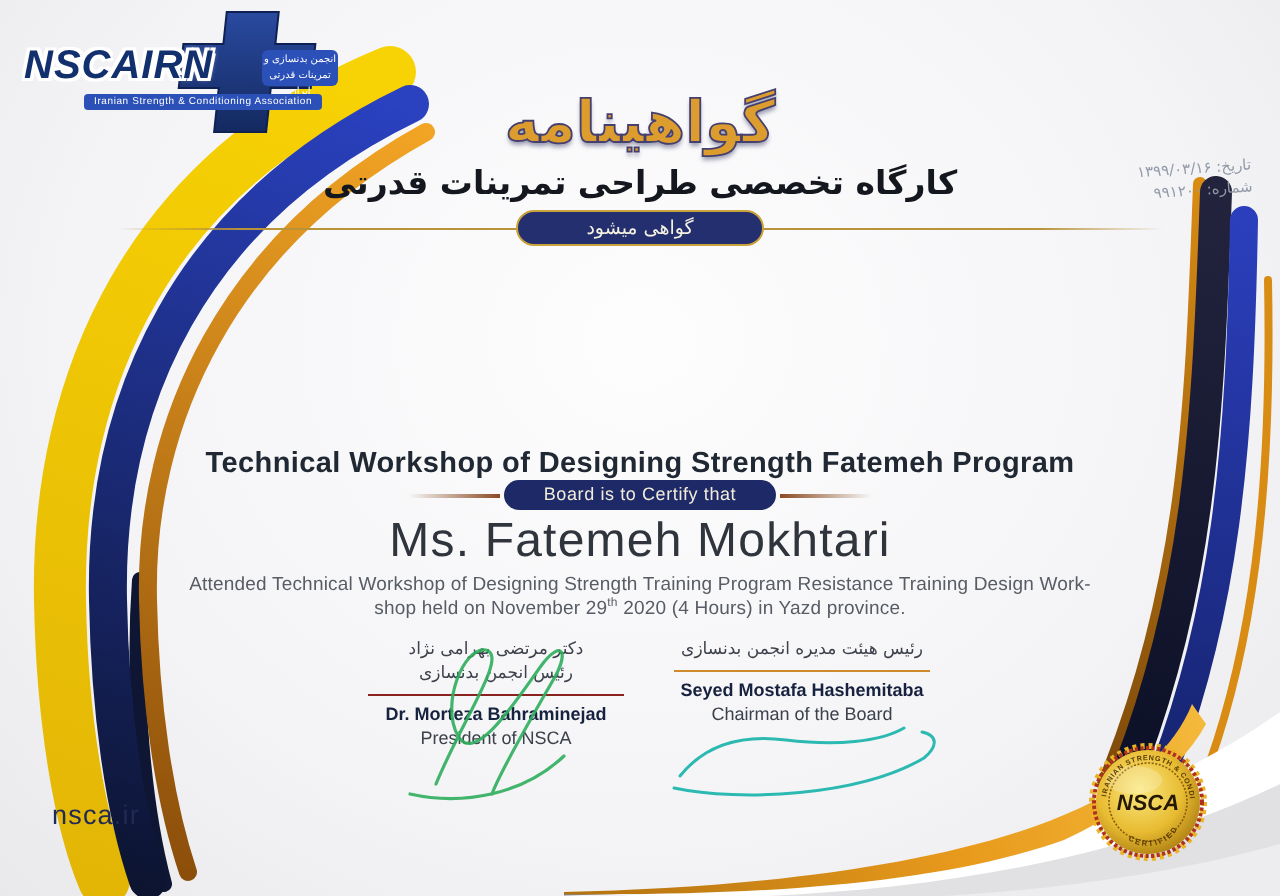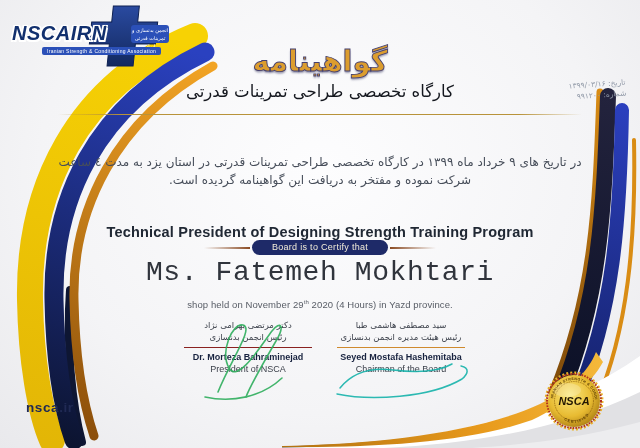--- a/index.html
+++ b/index.html
@@ -22,54 +22,54 @@
   
   .doc-meta{left:530px;top:80px;width:96px;text-align:right;direction:rtl;
             font-family:"DejaVu Sans",sans-serif;font-size:7.5px;line-height:11px;
             color:#929aa8;transform:rotate(-4deg);z-index:3;}
 
   
   .fa{font-family:"DejaVu Sans",sans-serif;direction:rtl;}
   .center{left:0;width:640px;text-align:center;}
   .fa-title{top:44px;font-size:29px;font-weight:700;color:#dc9d2e;
             -webkit-text-stroke:.9px #45406f;text-shadow:0 2px 2px rgba(45,45,90,.45);z-index:2;}
-  .fa-sub{top:82px;font-size:16.5px;font-weight:400;color:#14171e;z-index:2;}
+  .fa-sub{top:82px;font-size:16.5px;font-weight:700;color:#14171e;z-index:2;}
   .gold-rule{left:58px;top:114px;width:524px;height:1px;z-index:1;
              background:linear-gradient(90deg,rgba(180,140,50,0),#b8933a 12%,#b8933a 88%,rgba(180,140,50,0));}
   .fa-badge{left:258px;top:105px;width:124px;height:18px;line-height:18px;z-index:2;
             background:#232f6e;border:1px solid #c9a23a;border-radius:10px;box-sizing:border-box;
             color:#f6f2e2;font-size:9.5px;letter-spacing:2px;text-align:center;}
   .fa-recipient{top:131px;font-size:15.5px;font-weight:700;color:#17191f;z-index:2;}
   .fa-body1{top:155px;font-size:12px;color:#474e5a;z-index:2;}
   .fa-body2{top:173px;font-size:12px;color:#474e5a;z-index:2;}
 
   
   .en-title{top:201px;font-size:19px;font-weight:800;letter-spacing:2.5px;color:#c8921d;
             -webkit-text-stroke:.7px #38386a;text-shadow:0 1px 1px rgba(40,40,80,.5);z-index:2;}
   .en-sub{top:224px;font-size:14.5px;font-weight:800;color:#202834;letter-spacing:.2px;z-index:2;}
   .en-badge{left:252px;top:240px;width:136px;height:15px;line-height:15px;z-index:2;
             background:#1e2a68;border-radius:8px;color:#f2ecd9;font-size:9px;text-align:center;letter-spacing:.3px;}
   .en-badge-line{top:247px;height:2px;z-index:1;}
   .en-badge-line.l{left:204px;width:46px;background:linear-gradient(90deg,rgba(140,70,30,0),#8a4a22);}
   .en-badge-line.r{left:390px;width:46px;background:linear-gradient(90deg,#8a4a22,rgba(140,70,30,0));}
-  .en-recipient{top:257px;font-size:28px;font-weight:500;color:#30343c;letter-spacing:.6px;z-index:2;font-family:Liberation Mono, monospace;}
+  .en-recipient{top:257px;font-size:24px;font-weight:500;color:#30343c;letter-spacing:.6px;z-index:2;}
   .en-body{font-size:9.5px;color:#575c65;z-index:2;letter-spacing:.1px;}
   .en-body sup{font-size:6px;}
 
   
   .sig{top:319px;text-align:center;z-index:2;}
   .sig.left{left:160px;width:176px;}
   .sig.right{left:318px;width:166px;}
   .sig .fa-name{font-family:"DejaVu Sans",sans-serif;direction:rtl;font-size:8.5px;color:#3c414b;line-height:12px;}
   .sig .rule{width:128px;margin:4px auto 3px;border-top:1px solid #8a2220;}
   .sig.right .rule{border-top-color:#cf8a2e;}
   .sig .en-name{font-size:9px;font-weight:700;color:#17223f;line-height:12px;}
   .sig .en-title2{font-size:9px;color:#3c414b;line-height:12px;}
 
-  .site{left:26px;top:400px;font-size:13.5px;font-weight:700;color:#202a54;letter-spacing:.6px;z-index:2;}
+  .site{left:26px;top:400px;font-size:13.5px;font-weight:400;color:#202a54;letter-spacing:.6px;z-index:2;}
 </style>
 </head>
 <body>
 
 <div id="stage">
 
   <svg class="layer" width="640" height="448" viewBox="0 0 640 448">
     <defs>
       <linearGradient id="lgY" gradientUnits="userSpaceOnUse" x1="180" y1="40" x2="40" y2="440">
         <stop offset="0" stop-color="#f7d204"></stop>
@@ -136,39 +136,38 @@
   <div class="abs logo-tagline">Iranian Strength &amp; Conditioning Association</div>
 
   <div class="abs doc-meta">
     <div>تاریخ: ۱۳۹۹/۰۳/۱۶</div>
     <div>شماره: ۹۹۱۲۰۰</div>
   </div>
 
   <div class="abs center fa fa-title">گواهینامه</div>
   <div class="abs center fa fa-sub">کارگاه تخصصی طراحی تمرینات قدرتی</div>
   <div class="abs gold-rule"></div>
-  <div class="abs center fa fa-body1">در تاریخ های ۹ خرداد ماه ۱۳۹۹ در کارگاه تخصصی طراحی تمرینات قدرتی در استان یزد به مدت ٤ ساعت</div>
-  <div class="abs center fa fa-body2">شرکت نموده و مفتخر به دریافت این گواهینامه گردیده است.</div>
-
-  <div class="abs center en-sub">Technical President of Designing Strength Training Program</div>
+  <div class="abs fa fa-badge">گواهی میشود</div>
+
+  <div class="abs center en-sub">Technical Workshop of Designing Strength Fatemeh Program</div>
   <div class="abs en-badge-line l"></div>
   <div class="abs en-badge-line r"></div>
   <div class="abs en-badge">Board is to Certify that</div>
   <div class="abs center en-recipient">Ms. Fatemeh Mokhtari</div>
+  <div class="abs center en-body" style="top:287px;">Attended Technical Workshop of Designing Strength Training Program Resistance Training Design Work-</div>
   <div class="abs center en-body" style="top:299px;"><span>shop held on November 29</span><sup>th</sup><span> 2020 (4 Hours) in Yazd province.</span></div>
 
   <div class="abs sig left">
     <div class="fa-name">دکتر مرتضی بهرامی نژاد</div>
     <div class="fa-name">رئیس انجمن بدنسازی</div>
     <div class="rule"></div>
     <div class="en-name">Dr. Morteza Bahraminejad</div>
     <div class="en-title2">President of NSCA</div>
   </div>
   <div class="abs sig right">
-    <div class="fa-name">سید مصطفی هاشمی طبا</div>
     <div class="fa-name">رئیس هیئت مدیره انجمن بدنسازی</div>
     <div class="rule"></div>
     <div class="en-name">Seyed Mostafa Hashemitaba</div>
     <div class="en-title2">Chairman of the Board</div>
   </div>
 
   <svg class="layer" width="640" height="448" viewBox="0 0 640 448" style="z-index:5">
     <g stroke="#2fae5d" stroke-width="1.6" fill="none" opacity=".9" stroke-linecap="round">
       <path d="M218,392 C232,358 254,328 243,325 C232,323 220,352 229,368 C238,384 262,344 272,331 C281,320 285,326 276,341 C265,360 250,386 246,397"></path>
       <path d="M205,397 C232,403 262,397 282,378"></path>

